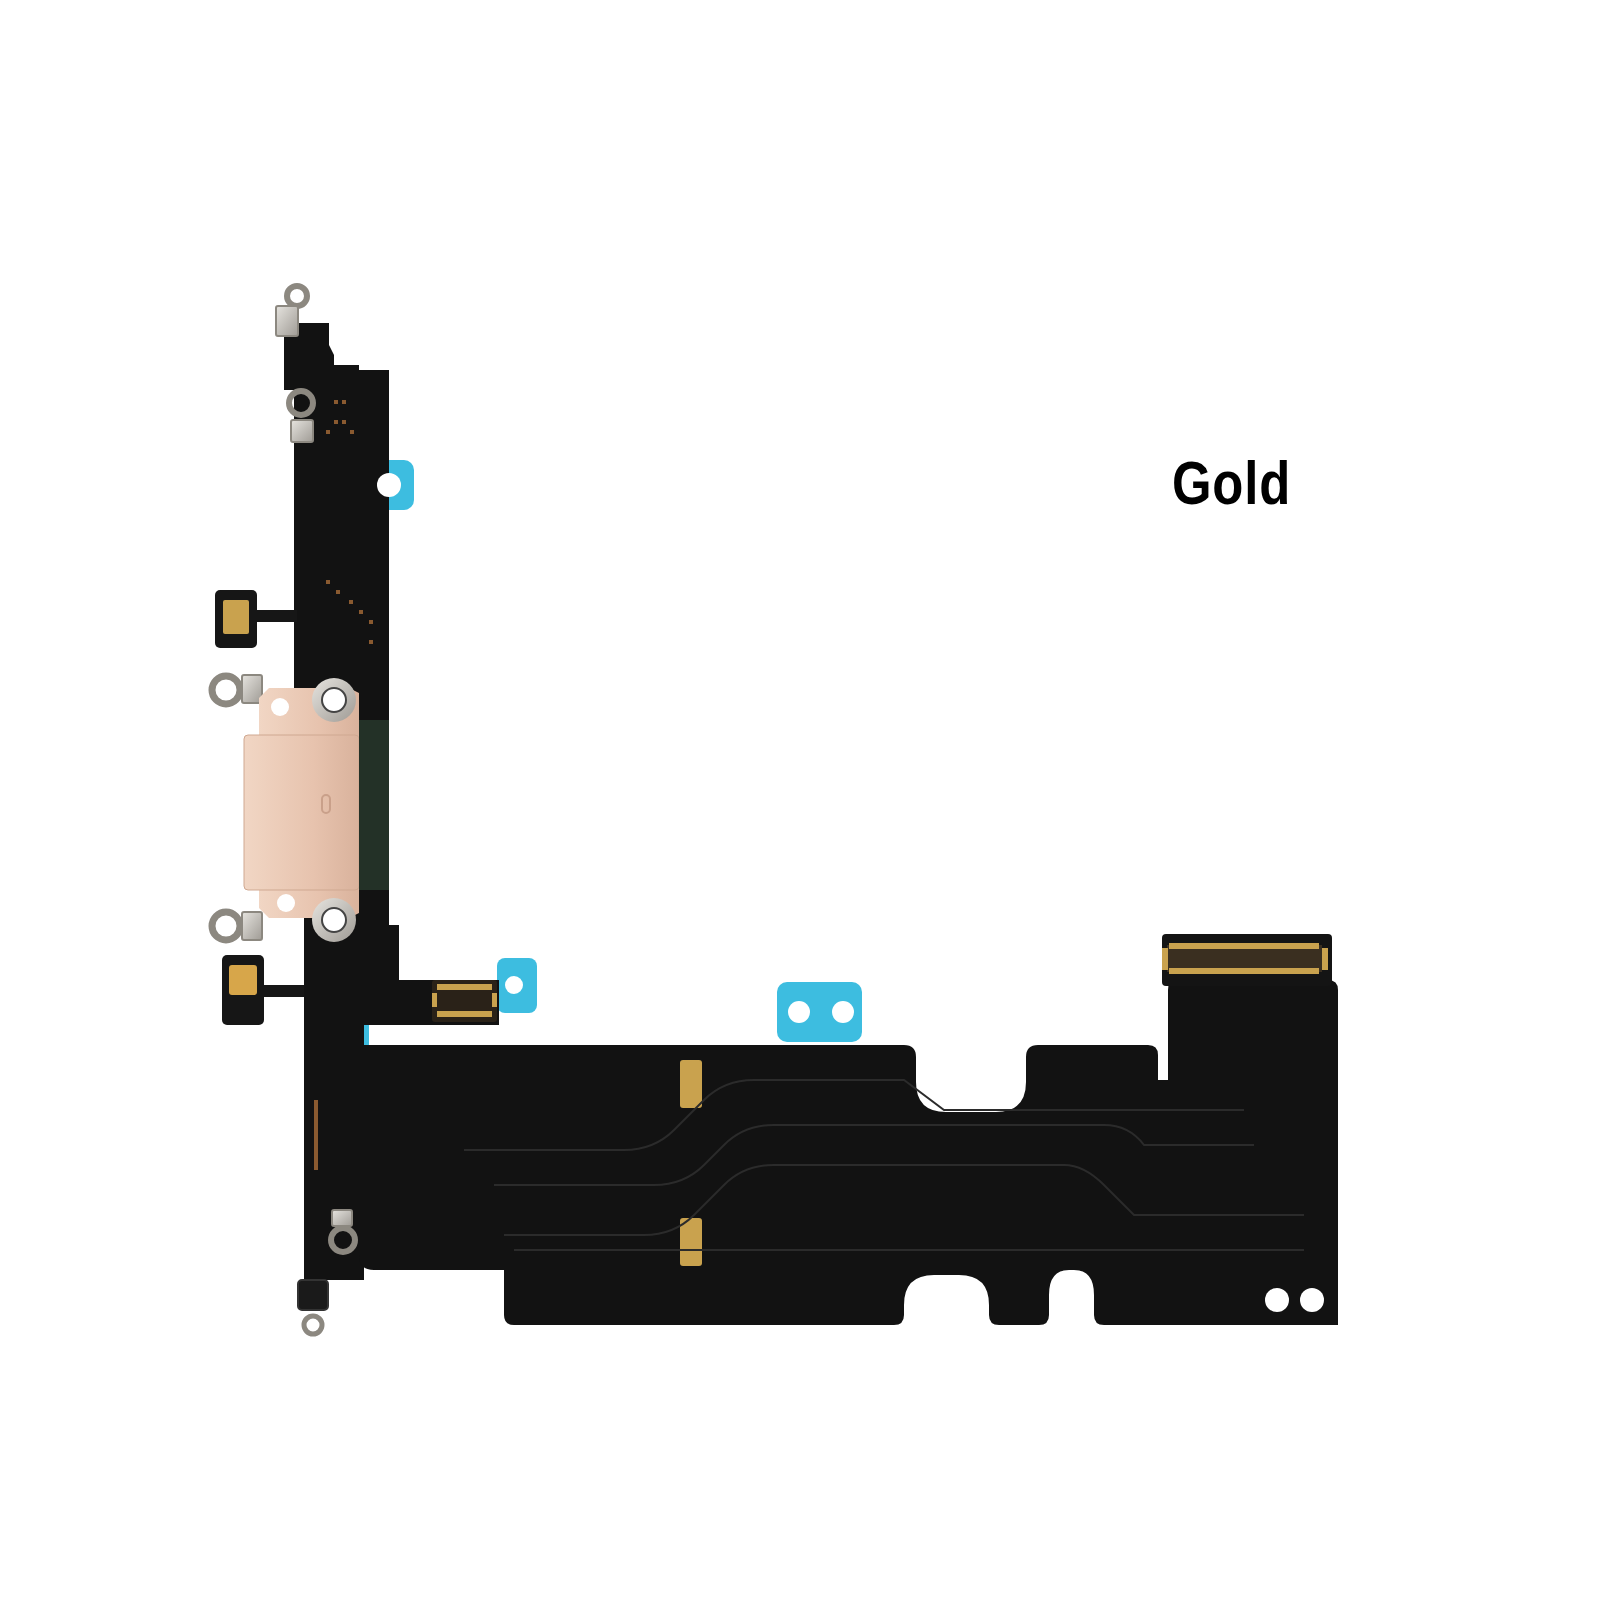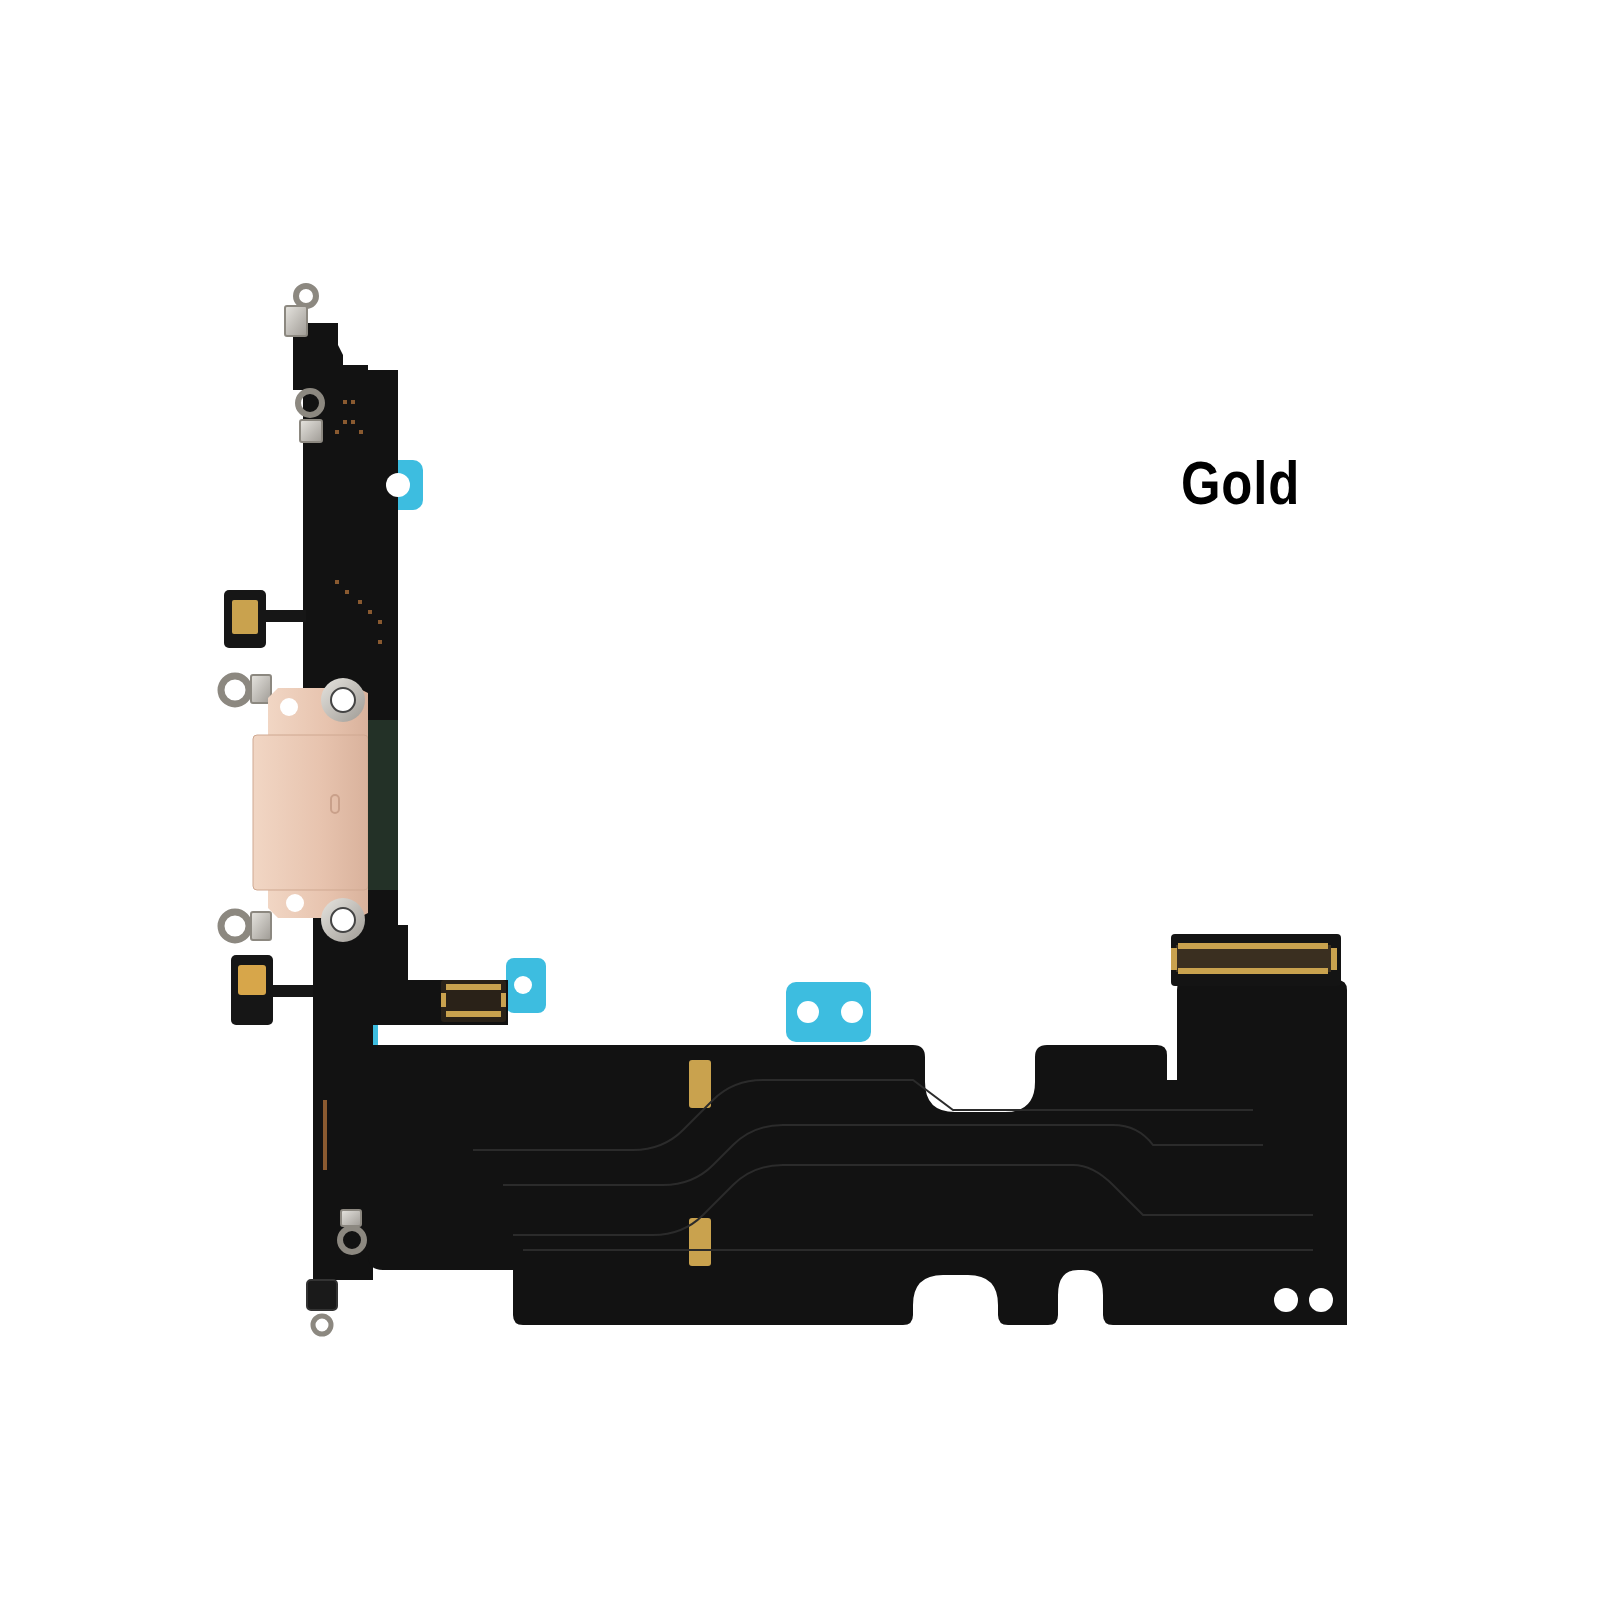--- a/index.html
+++ b/index.html
@@ -1,17 +1,17 @@
 <!DOCTYPE html>
 <html><head>
   <meta charset="utf-8">
   <style>
     html, body { margin: 0; padding: 0; background: #ffffff; }
     body { width: 1600px; height: 1600px; position: relative; overflow: hidden; }
-    .stage { position: absolute; left: 13px; top: 0; width: 1440px; height: 1600px; }
+    .stage { position: absolute; left: 4px; top: 0; width: 1440px; height: 1600px; }
     .color-label {
       position: absolute;
       left: 1168px; top: 452px;
       font-family: "Liberation Sans", sans-serif;
       font-weight: bold;
       font-size: 62px;
       letter-spacing: 1px;
       color: #000000;
       transform: scaleX(0.82);
       transform-origin: left top;

